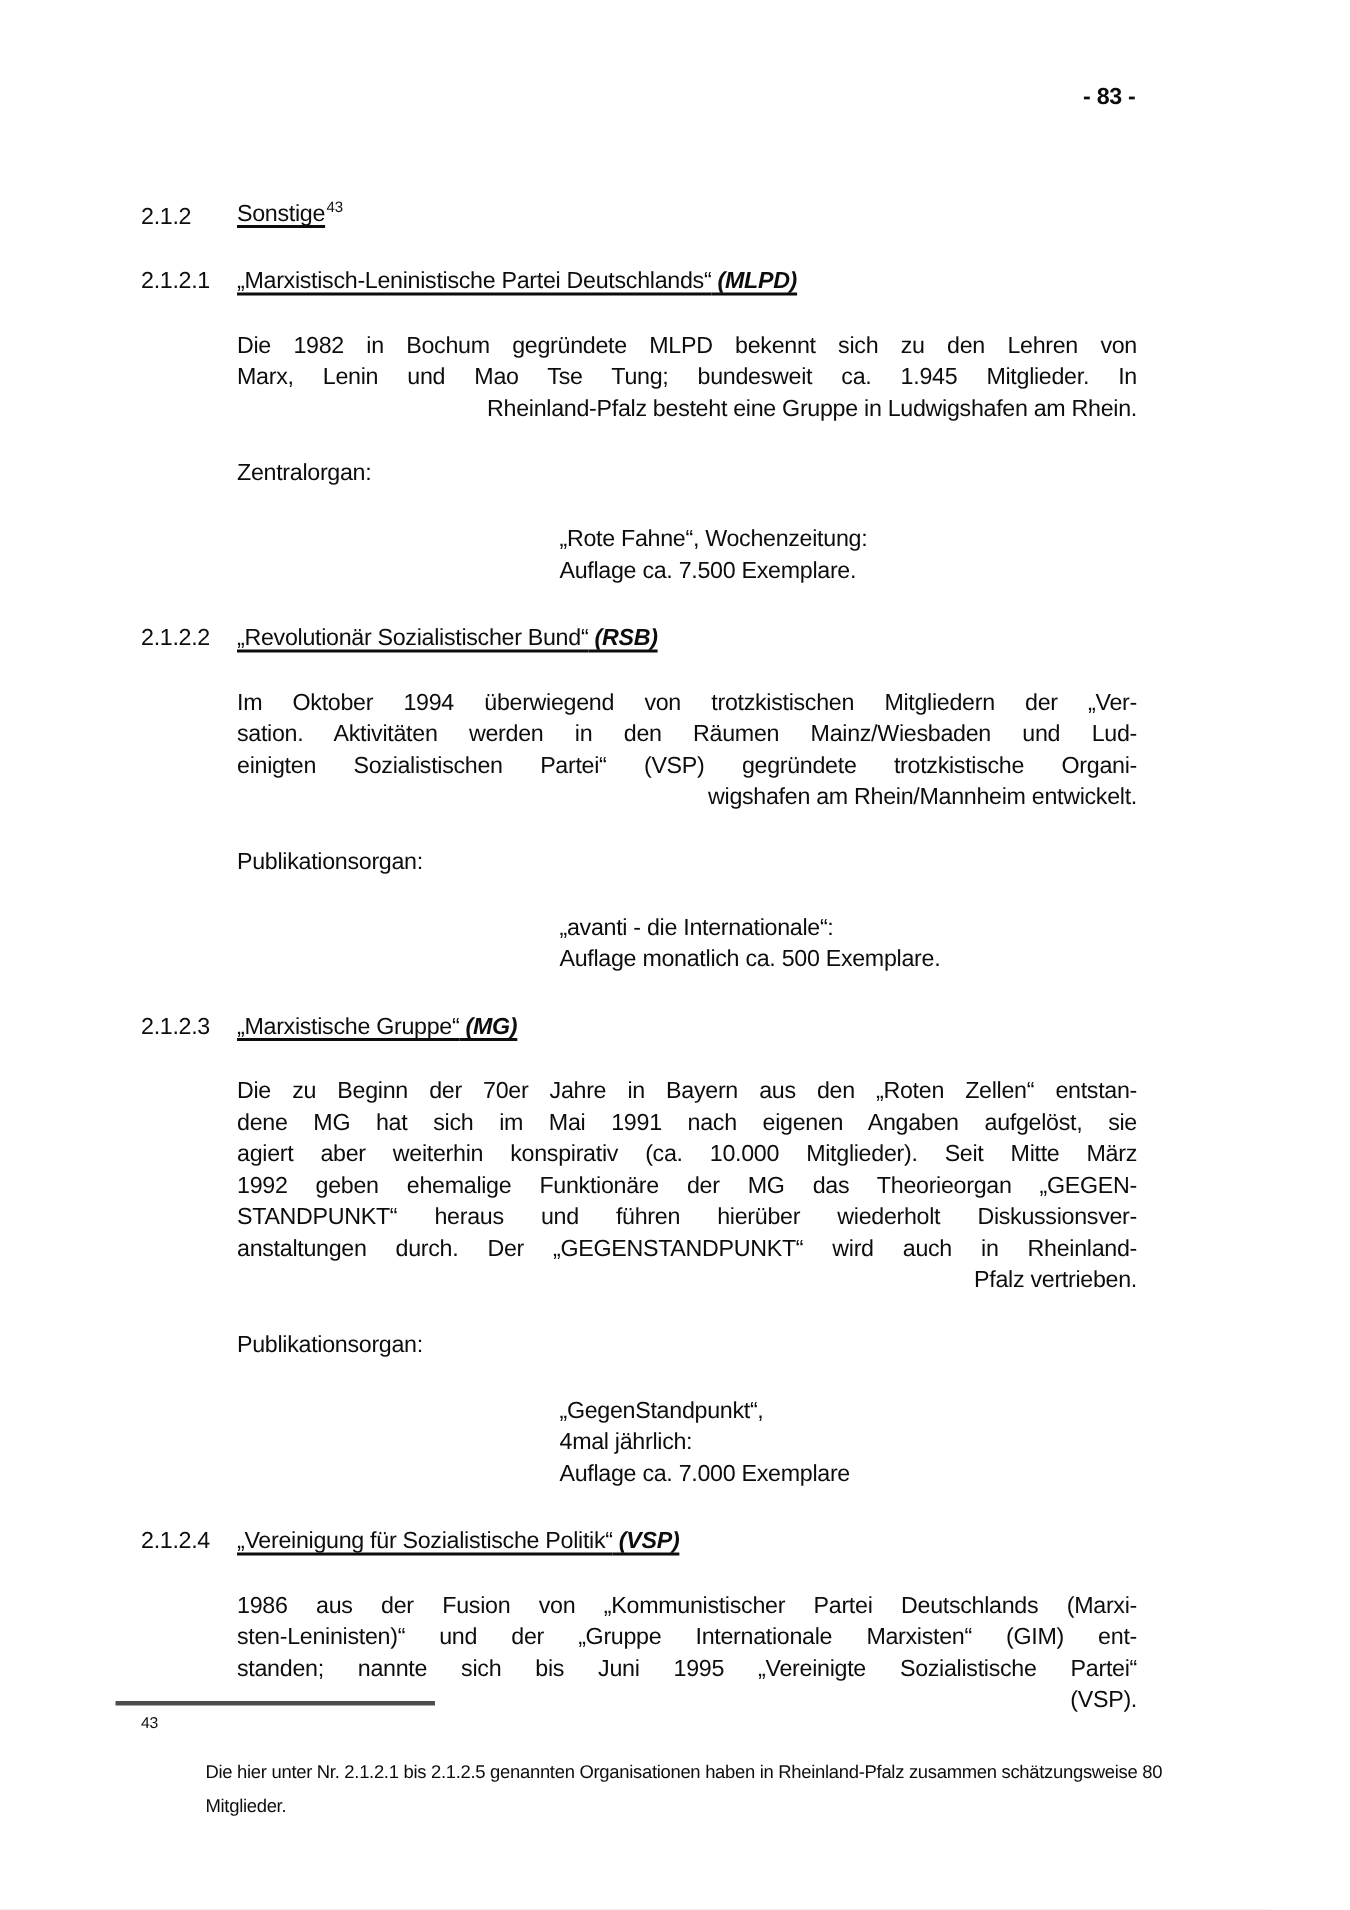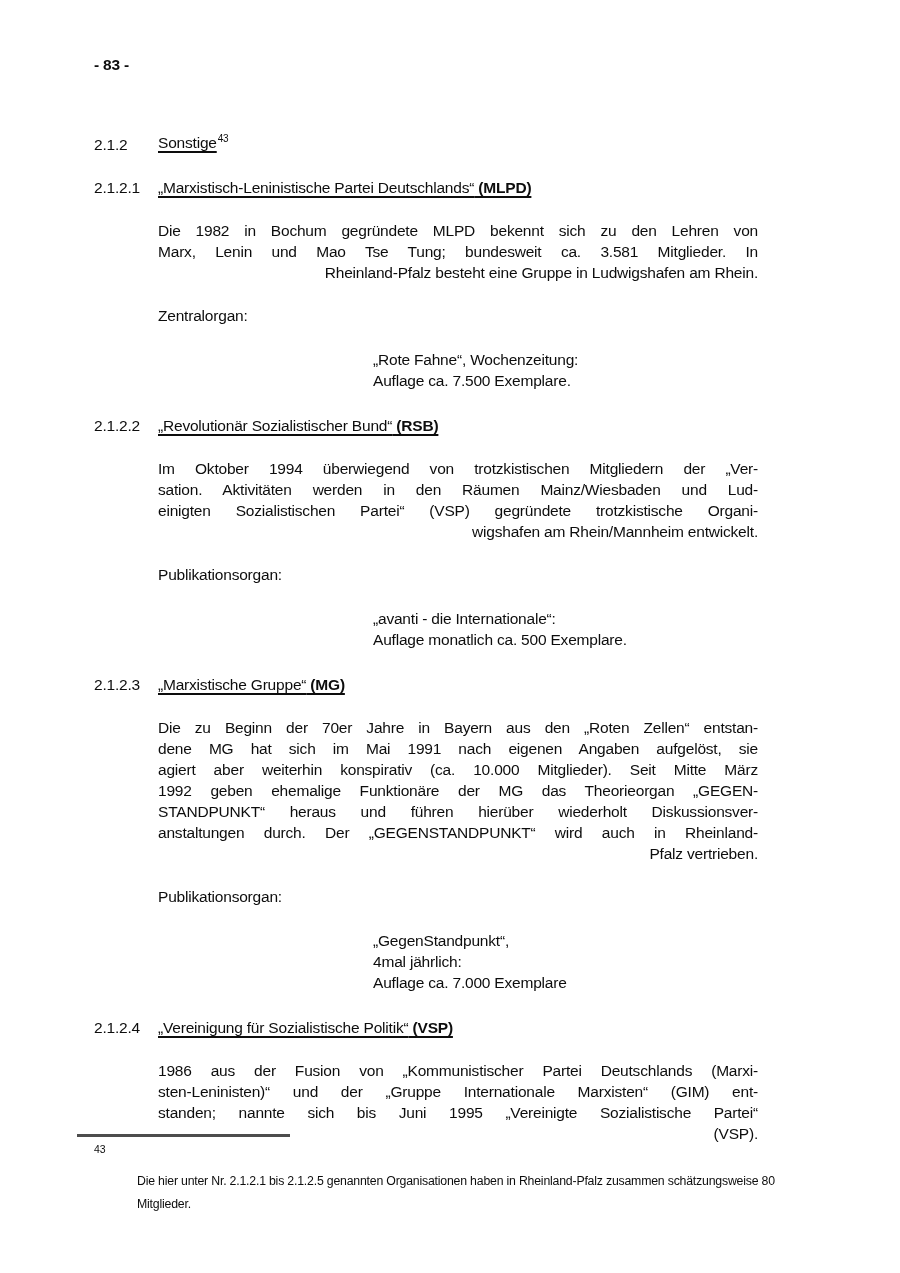--- a/index.html
+++ b/index.html
@@ -13,41 +13,41 @@
     font-size: 15.5px;
     line-height: 21px;
     letter-spacing: -0.2px;
     overflow: hidden;
   }
   .pagenum {
     position: absolute;
     top: 54px;
     left: 94px;
     width: 663px;
-    text-align: left;
+    text-align: right;
     font-weight: bold;
   }
   .content {
     position: absolute;
     top: 132px;
     left: 0;
     width: 900px;
   }
   .sec {
     display: flex;
     align-items: flex-end;
     margin-left: 94px;
   }
   .sec-num { width: 64px; flex: 0 0 64px; }
   .sec-title {
     text-decoration: underline;
     text-underline-offset: 3px;
     text-decoration-thickness: 1.5px;
   }
-  .sec-title .tbold { font-weight: bold; white-space: pre-wrap; }
+  .sec-title .tbold { font-weight: bold; white-space: pre-wrap; font-style: italic; }
   .fnref {
     font-size: 10px;
     position: relative;
     top: -6px;
     margin-left: 1px;
   }
   .para {
     margin-left: 158px;
     width: 600px;
   }
@@ -102,21 +102,21 @@
       <span><span class="sec-title">Sonstige</span><span class="fnref">43</span></span>
     </div>
 
     <div class="sec mt22">
       <span class="sec-num">2.1.2.1</span>
       <span class="sec-title"><span>„Marxistisch-Leninistische Partei Deutschlands“</span><span class="tbold"> (MLPD)</span></span>
     </div>
 
     <div class="para mt22">
       <div class="jline">Die 1982 in Bochum gegründete MLPD bekennt sich zu den Lehren von</div>
-      <div class="jline">Marx, Lenin und Mao Tse Tung; bundesweit ca. 3.581 Mitglieder. In</div>
+      <div class="jline">Marx, Lenin und Mao Tse Tung; bundesweit ca. 1.945 Mitglieder. In</div>
       <div class="jlast">Rheinland-Pfalz besteht eine Gruppe in Ludwigshafen am Rhein.</div>
     </div>
 
     <div class="org-row mt22">
       <span class="org-label">Zentralorgan:</span>
       <span class="org-values">
         <div>„Rote Fahne“, Wochenzeitung:</div>
         <div>Auflage ca. 7.500 Exemplare.</div>
       </span>
     </div>

